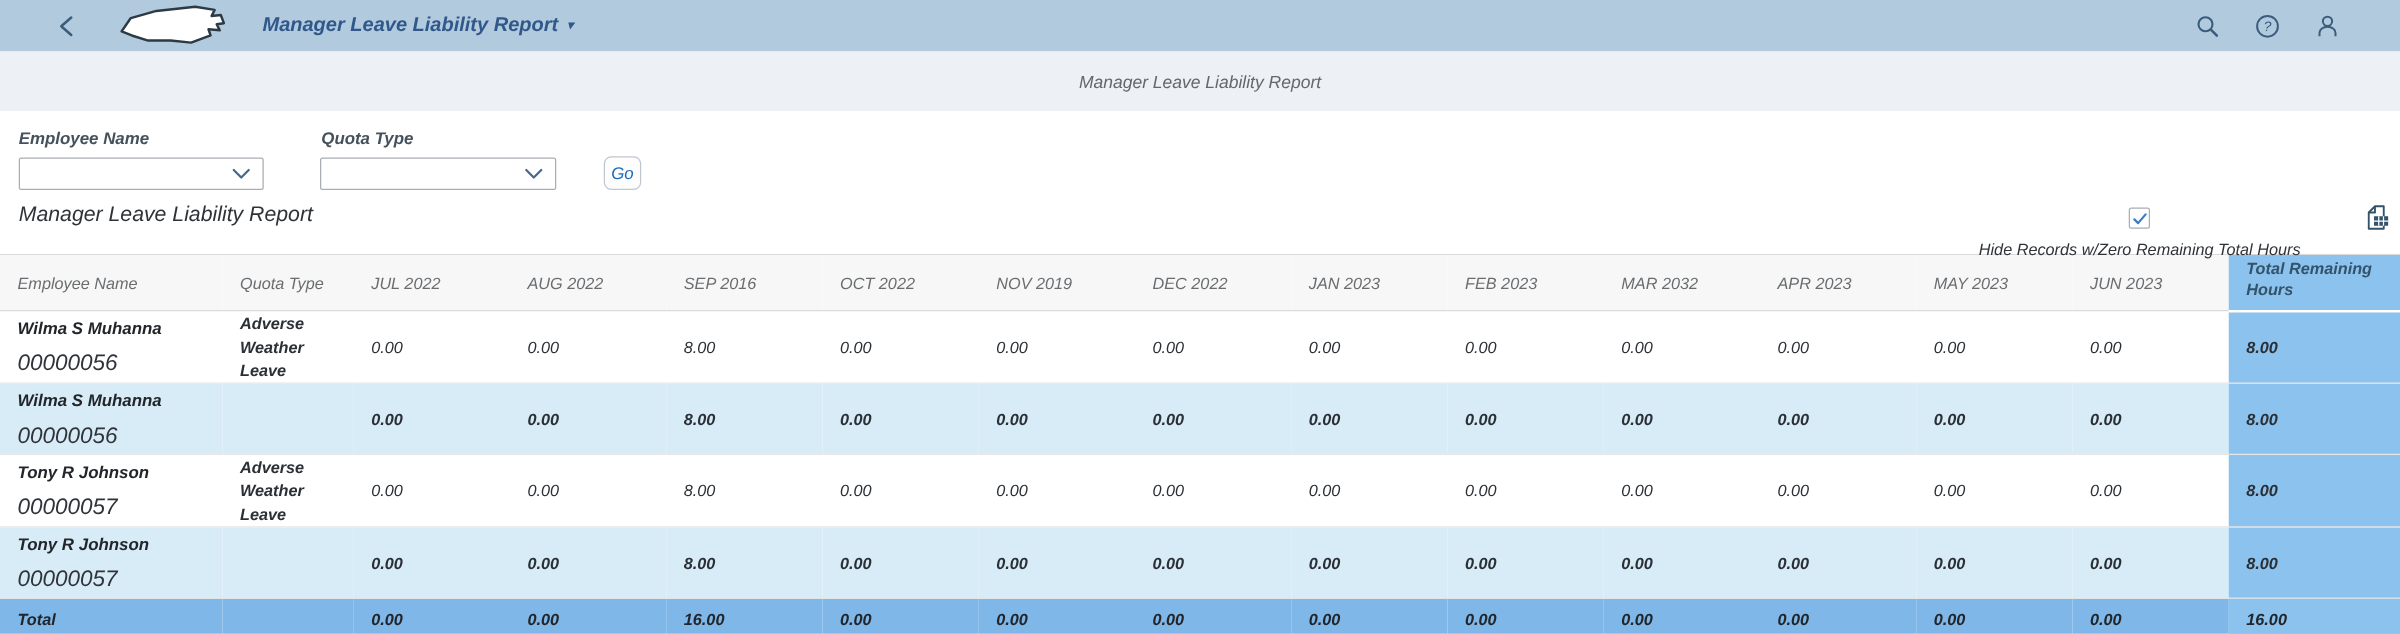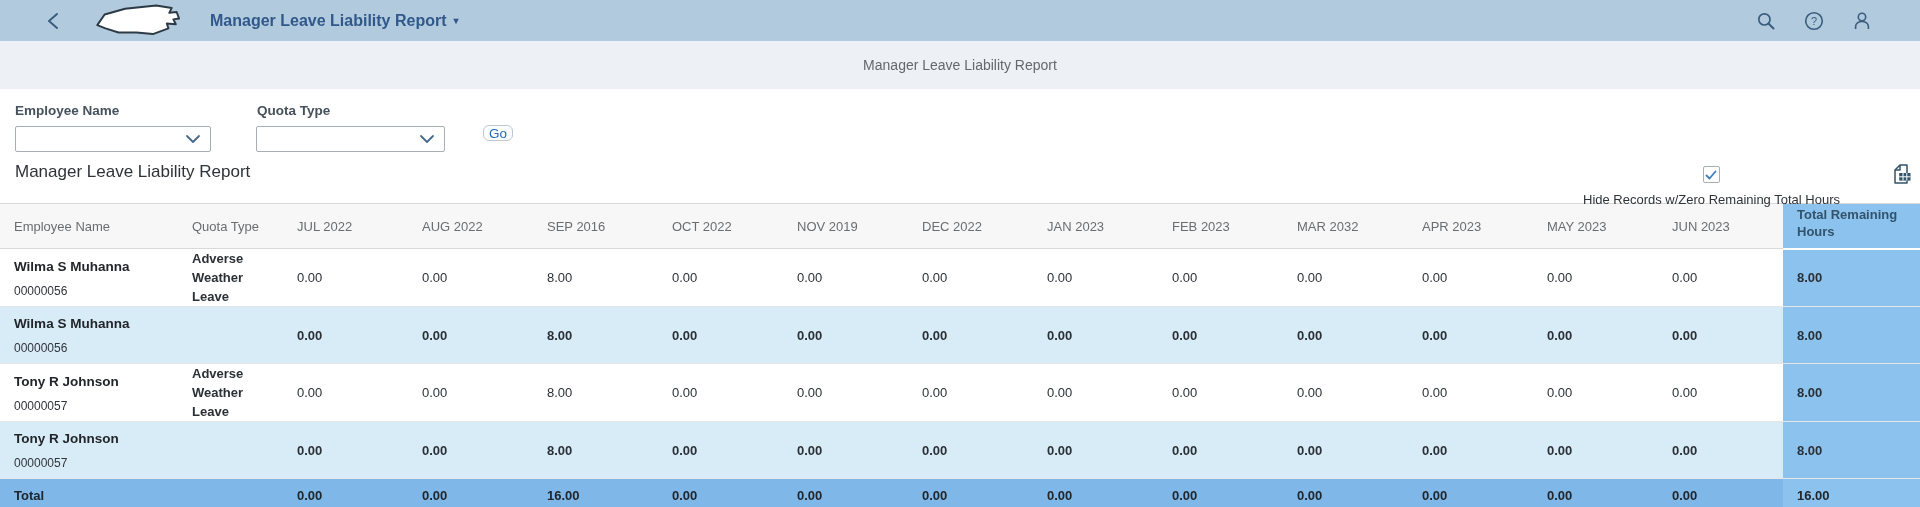--- a/index.html
+++ b/index.html
@@ -1,18 +1,18 @@
 <!DOCTYPE html>
 <html><head>
 <meta charset="utf-8">
 <style>
   * { box-sizing: border-box; }
   html,body { margin:0; padding:0; }
   body { font-family:"Liberation Sans", sans-serif; background:#fff; }
-  .page { position:relative; width:1920px; height:507px; overflow:hidden; background:#fff; }
+  .page { position:relative; width:1920px; height:507px; overflow:hidden; background:#fff;font-style:italic; }
 
   
   .appbar { position:relative; height:41px; background:#b2cade; display:flex; align-items:center; }
   .back-btn { margin-left:46px; width:16px; height:18px; display:flex; align-items:center; cursor:pointer; }
   .nc-logo { margin-left:32px; width:90px; height:40px; }
   .app-title { margin-left:26px; display:flex; align-items:center; gap:7px; font-size:16px; font-weight:bold; color:#30588a; cursor:pointer; }
   .app-title .caret { font-size:10px; line-height:10px; color:#30588a; }
   .appbar-icons { position:absolute; right:48px; top:0; height:41px; display:flex; align-items:center; gap:28px; }
   .appbar-icons .ic { width:20px; height:20px; cursor:pointer; }
 
@@ -20,40 +20,40 @@
   .subbar { height:48px; background:#edf1f5; display:flex; align-items:center; justify-content:center; font-size:14px; color:#62686d; }
 
   
   .filterzone { position:relative; height:114px; background:#ffffff; }
   .flabel { position:absolute; top:14px; font-size:13.5px; font-weight:bold; color:#45515c; }
   .flabel.l1 { left:15px; } .flabel.l2 { left:257px; }
   .fselect { position:absolute; top:37px; height:26px; background:#fff; border:1px solid #a9aeb4; border-radius:2px; cursor:pointer; }
   .fselect.s1 { left:15px; width:196px; } .fselect.s2 { left:256px; width:189px; }
   .fselect .chev { position:absolute; right:9px; top:7px; }
   .fselect .selval { display:block; padding:4px 30px 0 8px; font-size:13px; color:#32363a; }
-  .go-btn { position:absolute; left:483px; top:36px; width:30px; height:16px; border:1px solid #c0c7cd; border-radius:6px; background:#fdfdfd; color:#1f6bb8; font-size:13.5px; display:flex; align-items:center; justify-content:center; cursor:pointer; }
+  .go-btn { position:absolute; left:483px; top:36px; width:30px; height:27px; border:1px solid #c0c7cd; border-radius:6px; background:#fdfdfd; color:#1f6bb8; font-size:13.5px; display:flex; align-items:center; justify-content:center; cursor:pointer; }
   .report-title { position:absolute; left:15px; top:73px; font-size:17px; color:#2f3338; }
   .zero-group { position:absolute; left:1583px; top:77px; display:flex; align-items:center; gap:9px; cursor:pointer;flex-direction:column; }
   .cbox { width:17px; height:17px; border:1px solid #a8aeb4; border-radius:2px; background:#fff; display:flex; align-items:center; justify-content:center; }
   .cb-label { font-size:13px; color:#2f3338; white-space:nowrap; }
   .export-btn { position:absolute; left:1890px; top:73px; width:24px; height:24px; cursor:pointer; }
 
   
   table.rpt { border-collapse:collapse; table-layout:fixed; width:1920px; }
   .rpt thead th { height:45px; background:#f7f7f7; border-top:1px solid #dadada; border-bottom:1px solid #dadada; font-weight:normal; font-size:13px; color:#6a6d70; text-align:left; padding:0 8px 0 14px; }
   .rpt th.tot-h { background:#8cc3ee; color:#33536b; font-weight:bold; vertical-align:top; padding-top:2px; line-height:17px; border-bottom:2px solid #ffffff; }
   .rpt tbody td { border-bottom:1px solid #e6e6e6; font-size:13px; color:#2b3036; padding:0 8px 0 14px; vertical-align:middle; }
   tr.detail { height:57px; background:#ffffff; }
   tr.subtotal { height:57px; background:#d8ecf8; }
   tr.subtotal td { font-weight:bold; }
   tr.grand { height:40px; background:#7fb7e8; }
   tr.grand td { font-weight:bold; vertical-align:top; padding-top:9px; color:#22262a; }
   td.emp { vertical-align:top; padding-top:9px; }
   .emp-name { font-weight:bold; font-size:13.5px; color:#22262a; line-height:17px; }
-  .emp-id { margin-top:9px; font-size:12px; color:#30343a; font-weight:normal; }
+  .emp-id { margin-top:9px; font-size:18px; color:#30343a; font-weight:normal; }
   tr.subtotal .emp-id { font-weight:normal; }
   td.quota { color:#6a6f75; font-weight:bold; font-size:13.5px; line-height:19px; }
   td.tot { background:#8cc3ee; font-weight:bold; border-bottom:2px solid #ffffff; color:#22262a; }
 </style>
 </head>
 <body>
 
 <div class="page">
 
   <div class="appbar">

